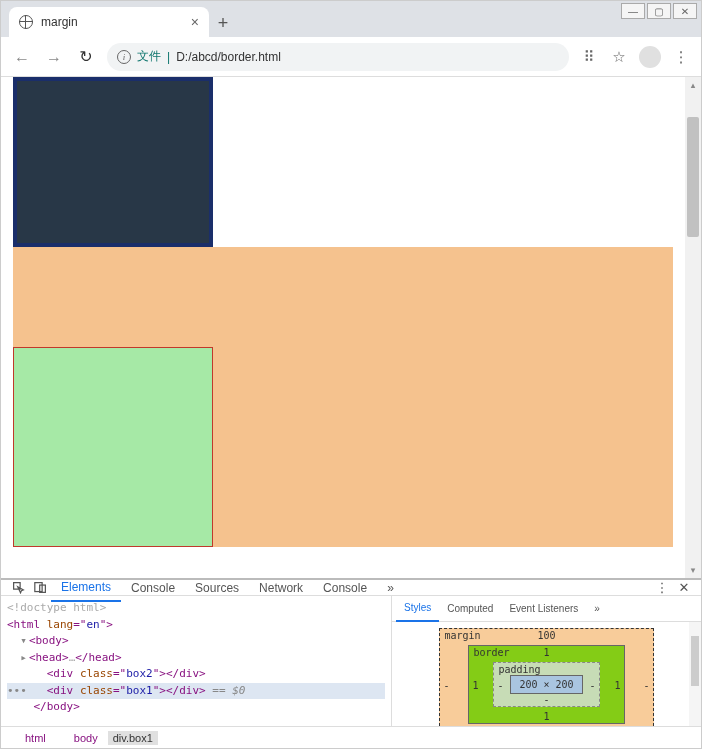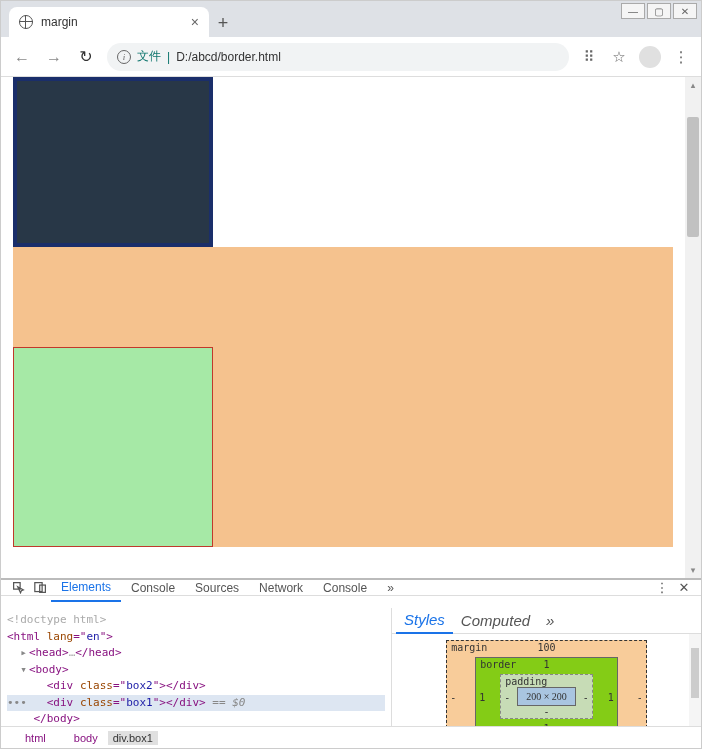--- a/index.html
+++ b/index.html
@@ -43,41 +43,41 @@
 .orange { margin-top: 0; width: 100%; height: 300px; background: #f5c28e; padding-top: 100px; }
 .box1 { width: 200px; height: 200px; background: #a6e9a6; border: 1px solid #c0392b; }
 
 
 .devtools { height: 170px; border-top: 2px solid #bbb; display: flex; flex-direction: column; }
 .dt-tabs { height: 16px; display: flex; align-items: center; padding: 0 6px; border-bottom: 1px solid #ddd; gap: 0; }
 .dt-ic { width: 22px; display: flex; align-items: center; justify-content: center; font-size: 13px; color: #555; cursor: pointer; }
 .dt-tab { padding: 0 10px; height: 28px; display: flex; align-items: center; font-size: 12px; color: #555; cursor: pointer; }
 .dt-tab.active { color: #1a73e8; border-bottom: 2px solid #1a73e8; }
 .dt-tabs .sp { flex: 1; }
-.dt-body { flex: 1; display: flex; overflow: hidden; margin-top: 12px; }
+.dt-body { flex: 1; display: flex; overflow: hidden; }
 .dt-dom { flex: 1; font-family: Consolas, monospace; font-size: 11px; padding: 4px 6px; line-height: 1.5; }
 .dt-dom .ln { white-space: pre; }
 .gray { color: #aaa; }
 .tag { color: #881280; }
 .attr { color: #994500; }
 .val { color: #1a1aa6; }
 .sel { background: #dde6f2; }
 .eq0 { color: #888; font-style: italic; }
 .dt-dom .tw { color: #888; margin-right: 2px; }
 .gutter { color: #888; }
 
 .dt-side { width: 310px; border-left: 1px solid #ddd; display: flex; flex-direction: column; }
 .dt-subtabs { height: 26px; display: flex; align-items: center; border-bottom: 1px solid #ddd; padding: 0 4px; }
-.dt-sub { padding: 0 8px; height: 26px; display: flex; align-items: center; font-size: 15px; color: #555; cursor: pointer; font-style: italic; }
+.dt-sub { padding: 0 8px; height: 26px; display: flex; align-items: center; font-size: 10px; color: #555; cursor: pointer; }
 .dt-sub.active { color: #1a73e8; border-bottom: 2px solid #1a73e8; }
 .boxmodel { flex: 1; display: flex; align-items: flex-start; justify-content: center; padding: 6px; font-size: 10px; font-family: Consolas, monospace; position: relative; }
 .bm-margin { background: #f8cc9a; padding: 16px 28px; position: relative; border: 1px dashed #333; }
 .bm-border { background: #84cc16; padding: 16px 24px; border: 1px solid #666; position: relative; }
 .bm-padding { background: #c7dcb6; padding: 12px 16px; border: 1px dashed #888; position: relative; }
-.bm-content { background: #a9c5e0; border: 1px solid #666; padding: 3px 8px; color: #333; font-family: Liberation Serif, serif; }
+.bm-content { background: #a9c5e0; border: 1px solid #666; padding: 3px 8px; color: #333; }
 .bm-lbl { position: absolute; top: 1px; left: 4px; color: #333; }
 .bm-val { position: absolute; color: #333; font-size: 10px; }
 .bm-t { top: 1px; left: 50%; transform: translateX(-50%); }
 .bm-b { bottom: 1px; left: 50%; transform: translateX(-50%); }
 .bm-l { left: 3px; top: 50%; transform: translateY(-50%); }
 .bm-r { right: 3px; top: 50%; transform: translateY(-50%); }
 .vsc2 { position: absolute; right: 0; top: 0; width: 12px; height: 100%; background: #f5f5f5; }
 .vsc2 .th { position: absolute; top: 14px; left: 2px; width: 8px; height: 50px; background: #ccc; }
 
 .crumbs { height: 22px; border-top: 1px solid #ddd; display: flex; align-items: center; padding: 0 6px; gap: 10px; font-size: 11px; }
@@ -154,32 +154,33 @@
       <div class="dt-tab">»</div>
       <div class="sp"></div>
       <div class="dt-ic">⋮</div>
       <div class="dt-ic">✕</div>
     </div>
 
     <div class="dt-body">
       <div class="dt-dom">
         <div class="ln"><span class="gray">&lt;!doctype html&gt;</span></div>
         <div class="ln"><span class="tag">&lt;html </span><span class="attr">lang</span><span class="tag">="</span><span class="val">en</span><span class="tag">"&gt;</span></div>
+        <div class="ln">  <span class="tw">▾</span><span class="tag">&lt;body&gt;</span></div>
         <div class="ln">  <span class="tw">▸</span><span class="tag">&lt;head&gt;</span><span class="gray">…</span><span class="tag">&lt;/head&gt;</span></div>
-        <div class="ln">  <span class="tw">▾</span><span class="tag">&lt;body&gt;</span></div>
         <div class="ln">      <span class="tag">&lt;div </span><span class="attr">class</span><span class="tag">="</span><span class="val">box2</span><span class="tag">"&gt;</span><span class="tag">&lt;/div&gt;</span></div>
         <div class="ln sel"><span class="gutter">•••</span>   <span class="tag">&lt;div </span><span class="attr">class</span><span class="tag">="</span><span class="val">box1</span><span class="tag">"&gt;</span><span class="tag">&lt;/div&gt;</span><span class="eq0"> == $0</span></div>
         <div class="ln">    <span class="tag">&lt;/body&gt;</span></div>
 
       </div>
 
       <div class="dt-side">
         <div class="dt-subtabs">
           <div class="dt-sub active">Styles</div>
           <div class="dt-sub">Computed</div>
+          <div class="dt-sub">Event Listeners</div>
           <div class="dt-sub">»</div>
         </div>
         <div class="boxmodel">
           <div class="bm-margin">
             <span class="bm-lbl">margin</span>
             <span class="bm-val bm-t">100</span>
             <span class="bm-val bm-l">-</span>
             <span class="bm-val bm-r">-</span>
 
             <div class="bm-border">

